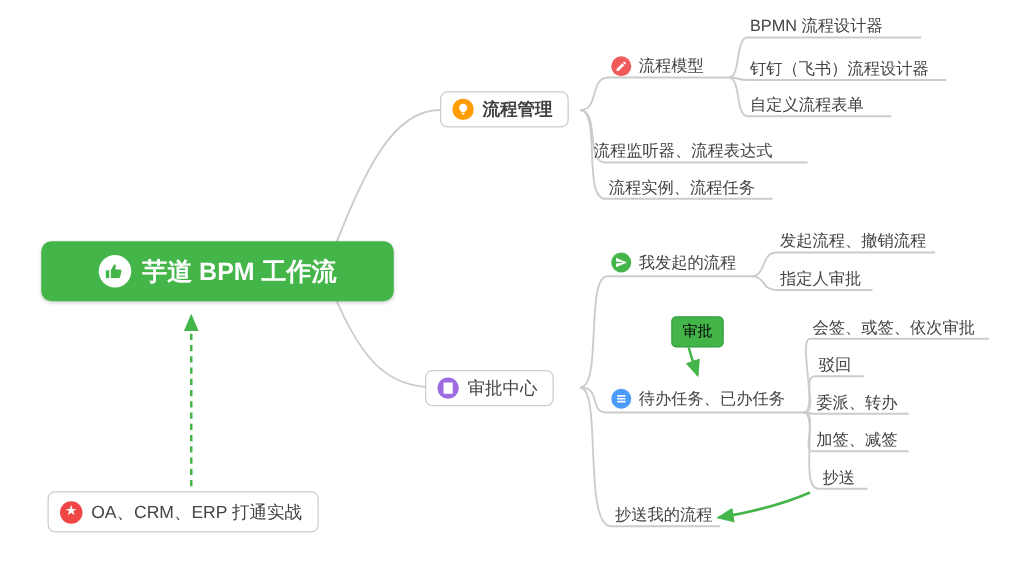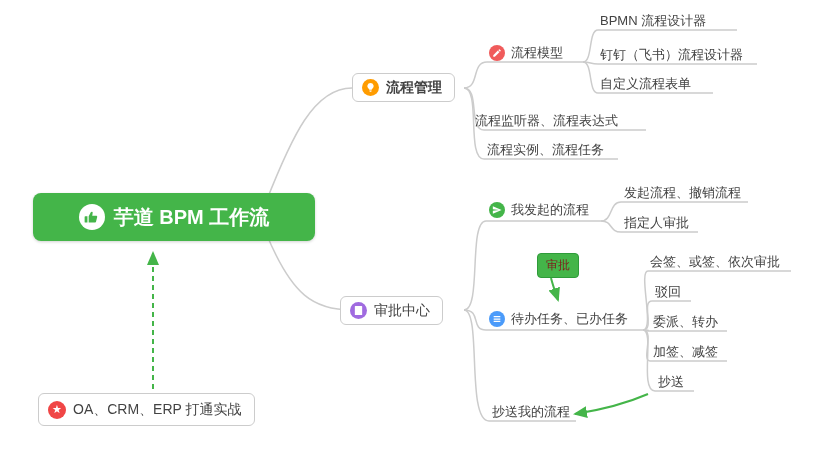--- a/index.html
+++ b/index.html
@@ -53,21 +53,21 @@
   .purple { background:#a06be0; }
   .red    { background:#f05b5b; }
   .green  { background:#44b549; }
   .blue   { background:#4b9bfa; }
   .star-red { background:#f04646; }
   .badge {
     position:absolute;
     left:537px; top:253px;
     background:#44b549;
     border:1px solid #2f9b3a;
-    color:#7f1d1d;
+    color:#000000;
     font-size:12px;
     padding:3px 8px;
     border-radius:4px;
   }
 </style>
 </head>
 <body>
 
 <div class="canvas">
 

